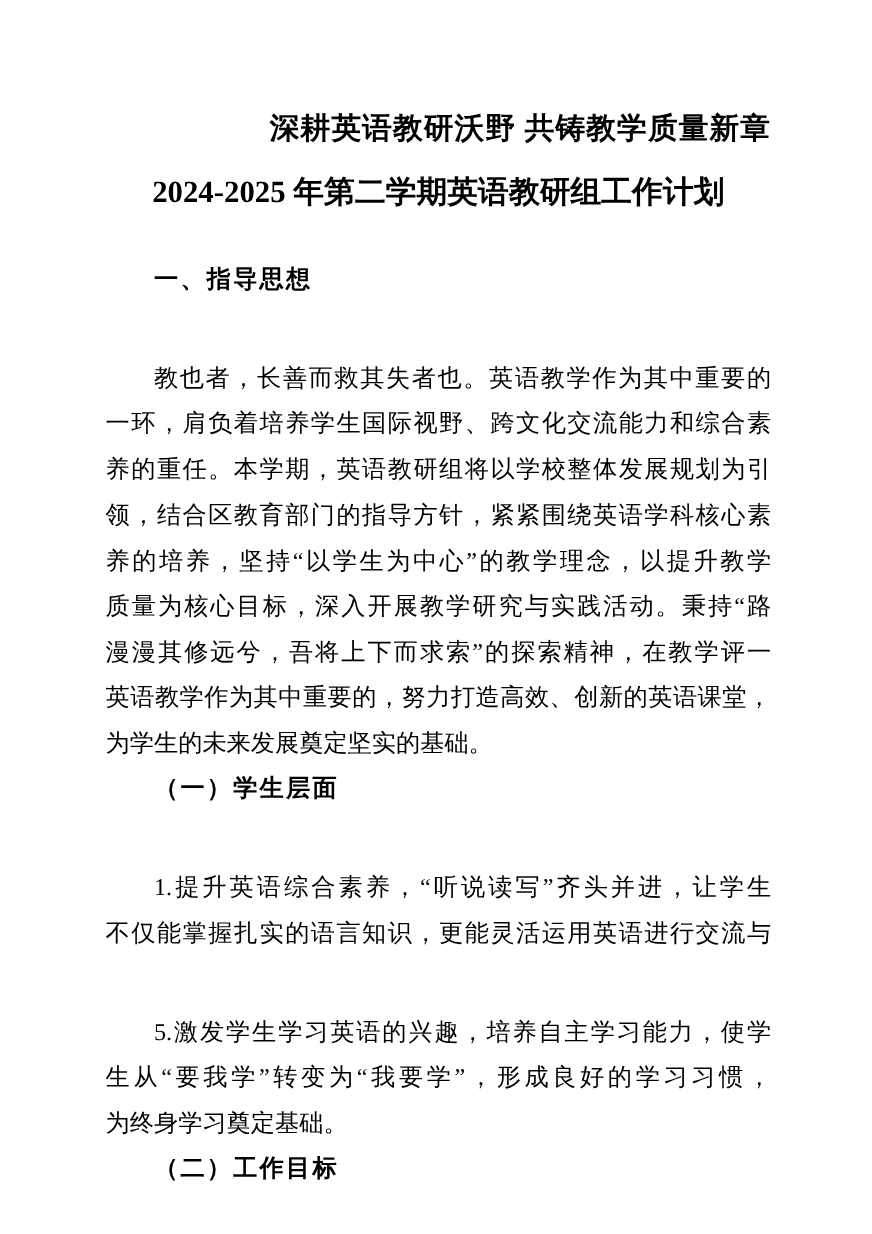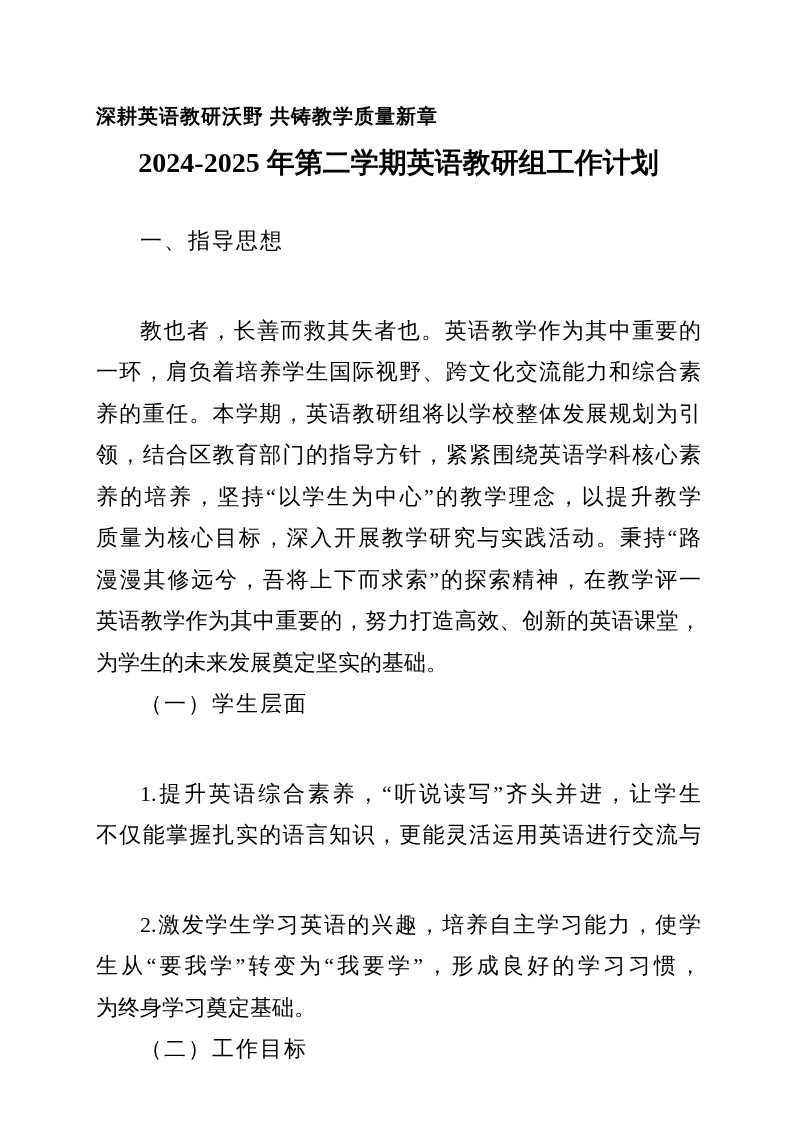--- a/index.html
+++ b/index.html
@@ -13,32 +13,32 @@
     height: 1122px;
     margin: 0 auto;
     background: #ffffff;
     color: #000000;
     font-family: "Liberation Serif", "DejaVu Serif", serif;
     overflow: hidden;
     box-sizing: border-box;
     padding: 98px 92px 0 96px;
   }
   .title-1 {
-    font-size: 20px;
+    font-size: 27px;
     font-weight: 700;
     line-height: 36px;
-    text-align: left;
+    text-align: right;
     letter-spacing: 1px;
   }
   .title-2 {
     font-size: 28px;
     font-weight: 700;
     line-height: 46px;
     text-align: center;
-    margin-top: 6px;
+    margin-top: 19px;
   }
   .body-block {
     margin-top: 34px;
   }
   .line {
     font-size: 22px;
     line-height: 41.5px;
     text-align: justify;
     text-align-last: justify;
     overflow: hidden;
@@ -47,21 +47,21 @@
   .line.first {
     text-indent: 44px;
     margin-top: 48px;
   }
   .line.last {
     text-align-last: left;
   }
   .heading {
     font-size: 22px;
     line-height: 41.5px;
-    font-weight: 400;
+    font-weight: 700;
     text-indent: 44px;
     text-align: left;
     text-align-last: left;
     letter-spacing: 2px;
   }
 </style>
 </head>
 <body>
 
 <div class="page">
@@ -82,21 +82,21 @@
     <div class="line">漫漫其修远兮，吾将上下而求索”的探索精神，在教学评一</div>
     <div class="line">英语教学作为其中重要的，努力打造高效、创新的英语课堂，</div>
     <div class="line last">为学生的未来发展奠定坚实的基础。</div>
 
 
     <div class="heading">（一）学生层面</div>
 
     <div class="line first">1.提升英语综合素养，“听说读写”齐头并进，让学生</div>
     <div class="line">不仅能掌握扎实的语言知识，更能灵活运用英语进行交流与</div>
 
-    <div class="line first">2.激发学生学习英语的兴趣，培养自主学习能力，使学</div>
+    <div class="line first">5.激发学生学习英语的兴趣，培养自主学习能力，使学</div>
     <div class="line">生从“要我学”转变为“我要学”，形成良好的学习习惯，</div>
     <div class="line last">为终身学习奠定基础。</div>
 
     <div class="heading">（二）工作目标</div>
 
   </div>
 
 </div>
 
 </body></html>

